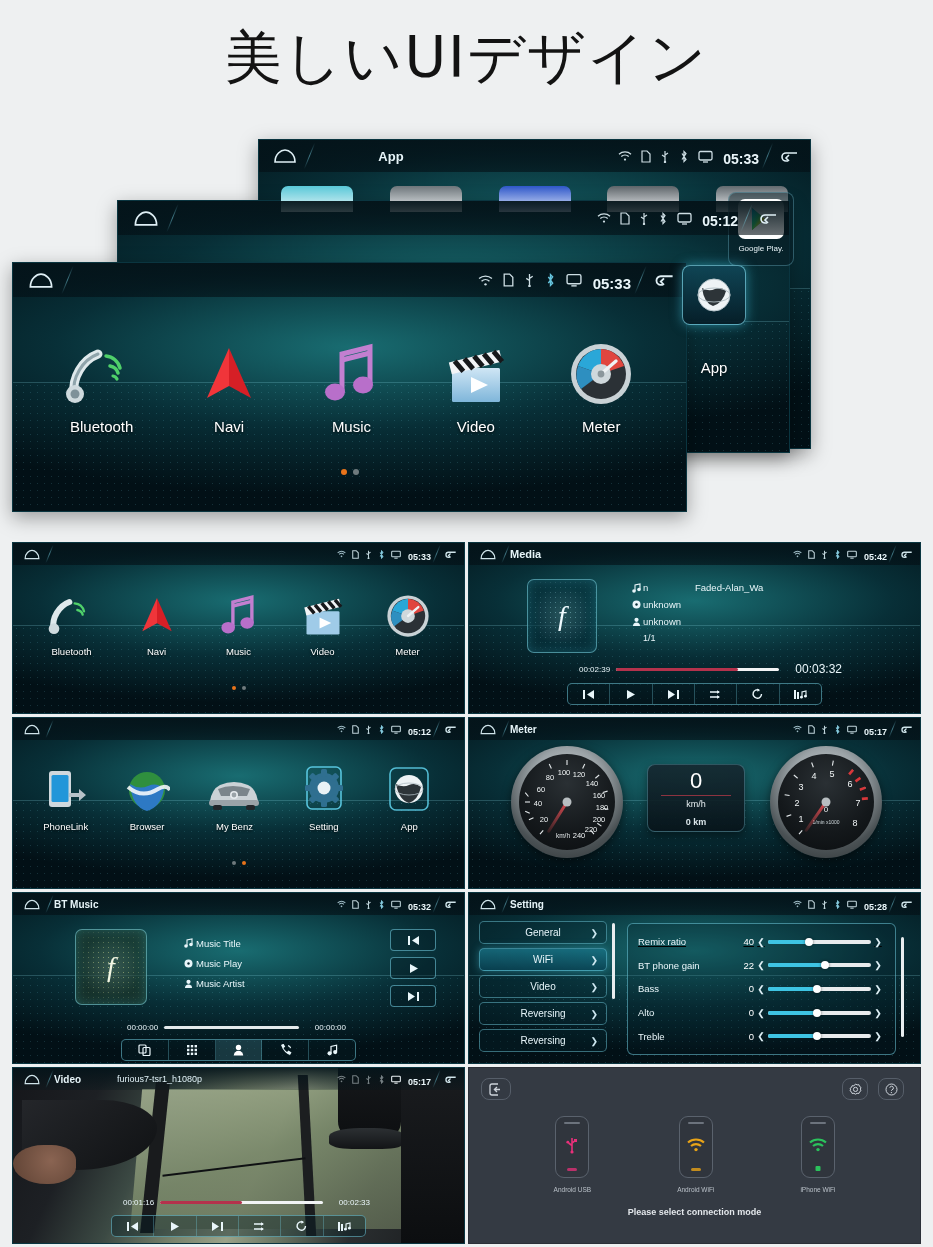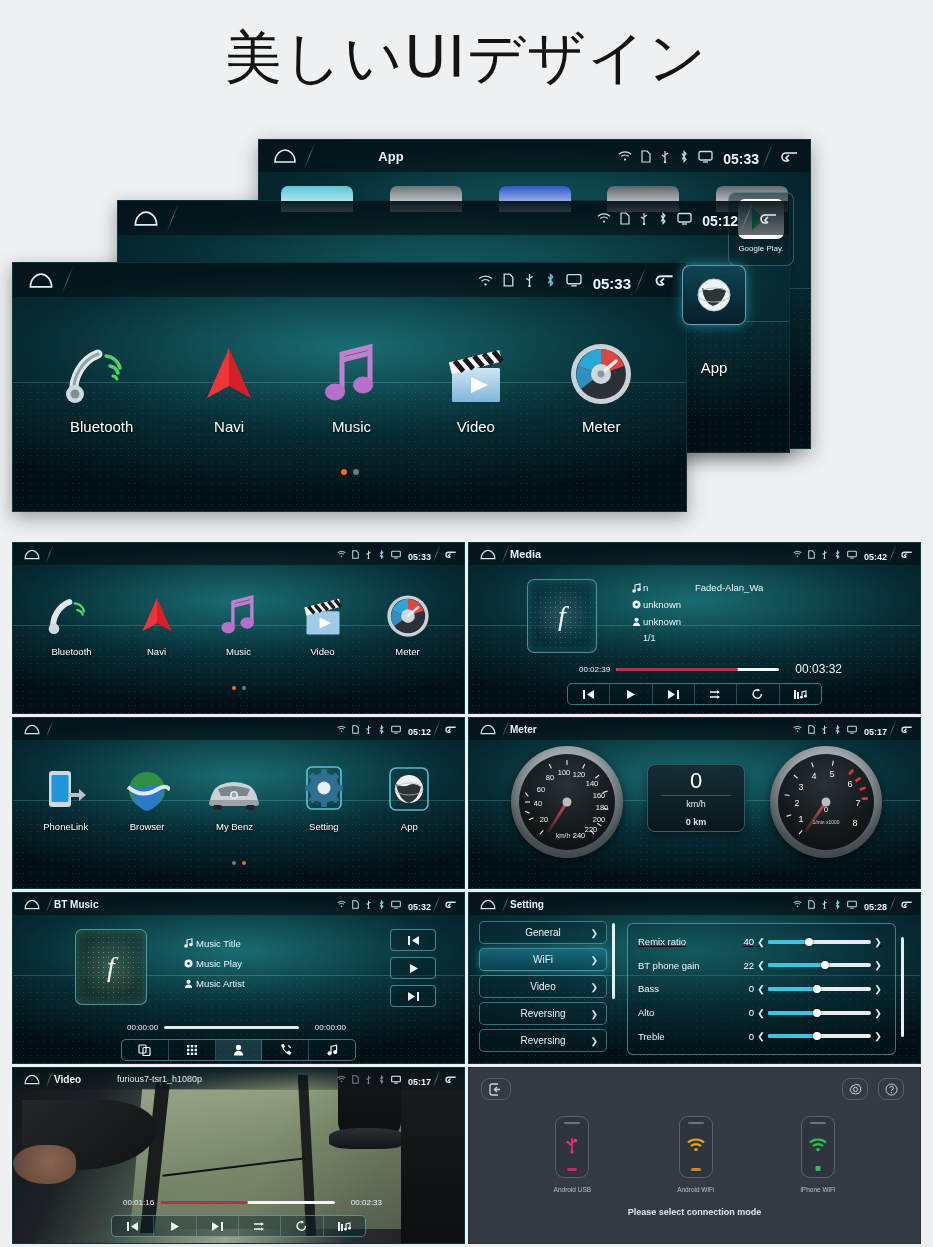--- a/index.html
+++ b/index.html
@@ -1426,21 +1426,21 @@
           <div class="sb-time" style="font-size:9px;margin-left:7px;">05:17</div>
           <div class="sb-sep" style="height:18px;margin:0 5px;"></div>
           <div class="sb-back" style="width:16px;">
             <svg width="13" height="9" viewBox="0 0 20 13">
                 <path d="M18 3H7a4 4 0 0 0 0 8h2" stroke="#cfe4ea" stroke-width="2" fill="none"></path>
                 <path d="M10 5l-3 3 3 3" stroke="#cfe4ea" stroke-width="2" fill="none"></path>
               </svg>
           </div>
         </div>
 
-        <div class="seekrow" style="left:100px;right:82px;top:128px;height:12px;">
+        <div class="seekrow" style="left:100px;right:94px;top:128px;height:12px;">
           <div class="seek-t" style="font-size:8px;">00:01:16</div>
           <div class="seekbar">
               <div class="fill" style="width:50%;"></div>
             </div>
           <div class="seek-t" style="font-size:8px;">00:02:33</div>
         </div>
 
         <div class="ctrlbar" style="left:98px;right:98px;top:147px;height:22px;">
           <div class="cb">
               <svg width="13" height="11" viewBox="0 0 13 11">

